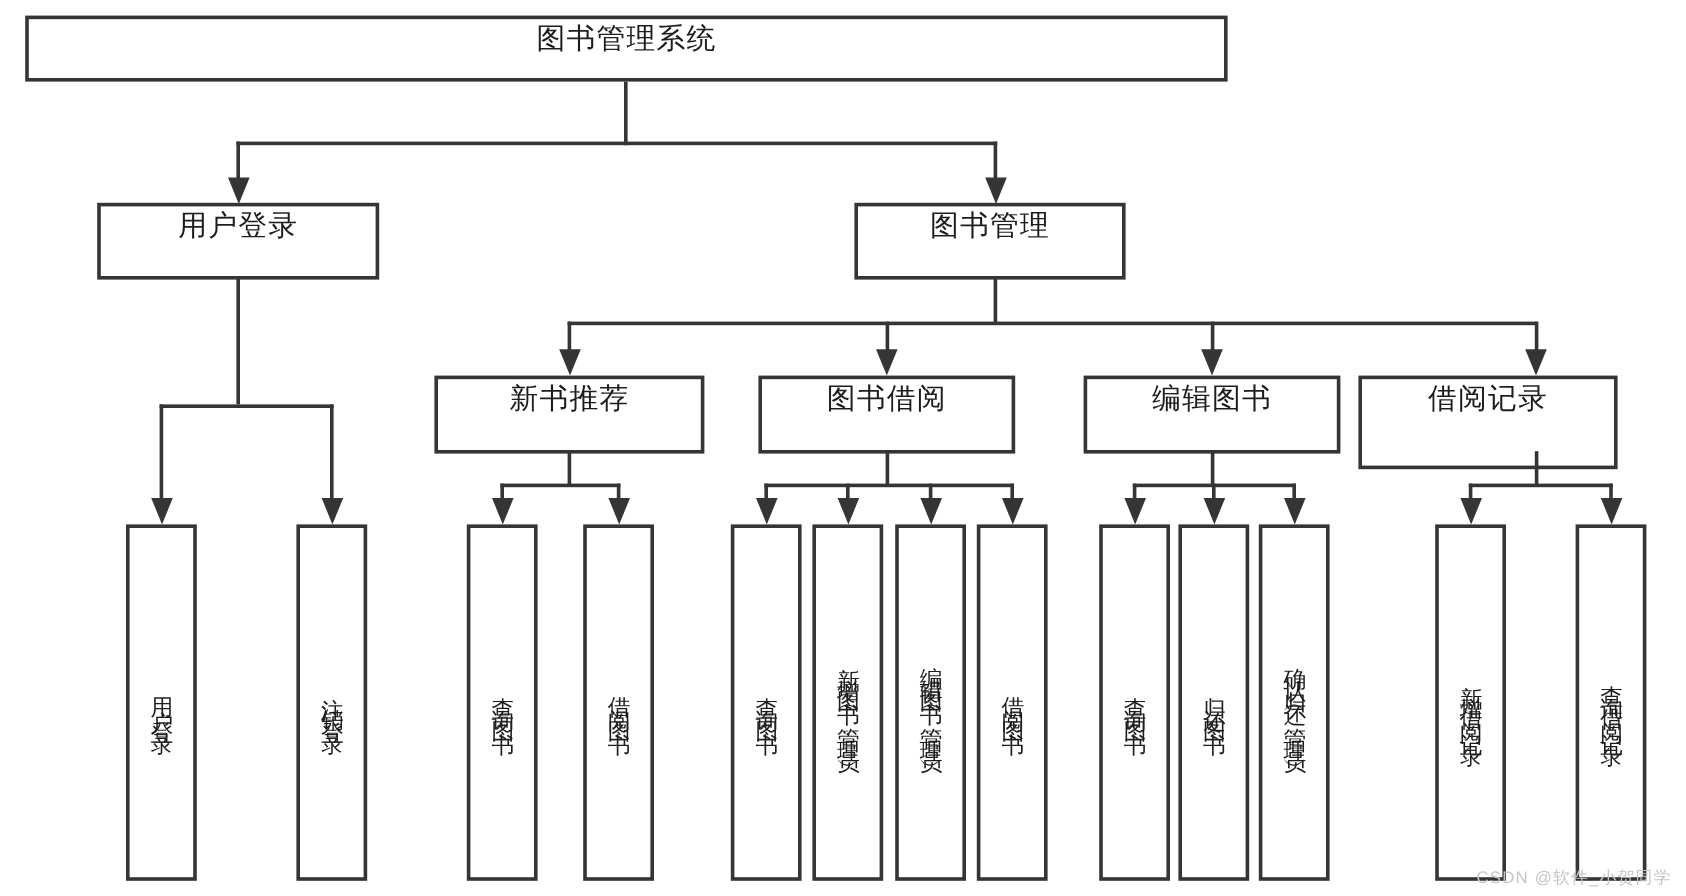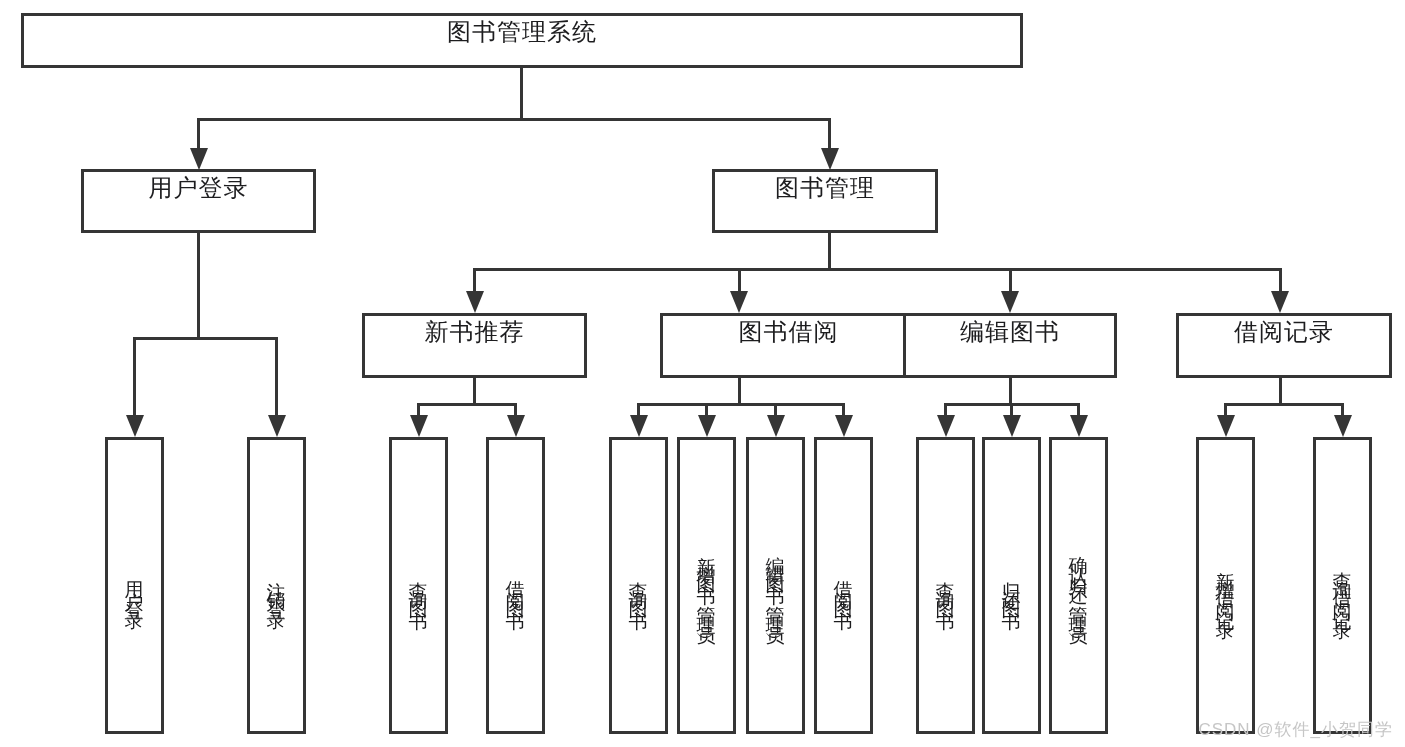--- a/index.html
+++ b/index.html
@@ -47,21 +47,21 @@
     writing-mode:vertical-rl;
     text-orientation:mixed;
     font-size:19px;color:var(--text);
     letter-spacing:10px;
     line-height:1;
     white-space:nowrap;
   }
   .watermark{
     position:absolute;
     right:12px;bottom:6px;
-    font-size:17px;
+    font-size:14px;
     color:var(--wm);
     letter-spacing:1px;
     white-space:nowrap;
   }
 </style>
 </head>
 <body>
 
 <div class="canvas">
 
@@ -74,29 +74,29 @@
   </div>
 
   <div class="hnode" style="left:712px;top:169px;width:226px;height:64px">
     <span>图书管理</span>
   </div>
 
   <div class="hnode" style="left:362px;top:313px;width:225px;height:65px">
     <span>新书推荐</span>
   </div>
 
-  <div class="hnode" style="left:660px;top:313px;width:257px;height:65px">
+  <div class="hnode" style="left:632px;top:313px;width:214px;height:65px">
     <span>图书借阅</span>
   </div>
 
   <div class="hnode" style="left:903px;top:313px;width:214px;height:65px">
     <span>编辑图书</span>
   </div>
 
-  <div class="hnode" style="left:1176px;top:313px;width:216px;height:65px">
+  <div class="hnode" style="left:1132px;top:313px;width:216px;height:78px">
     <span>借阅记录</span>
   </div>
 
   <div class="leaf" style="left:105px">
     <span class="vtext">用户登录</span>
   </div>
   <div class="leaf" style="left:247px">
     <span class="vtext">注销登录</span>
   </div>
 

